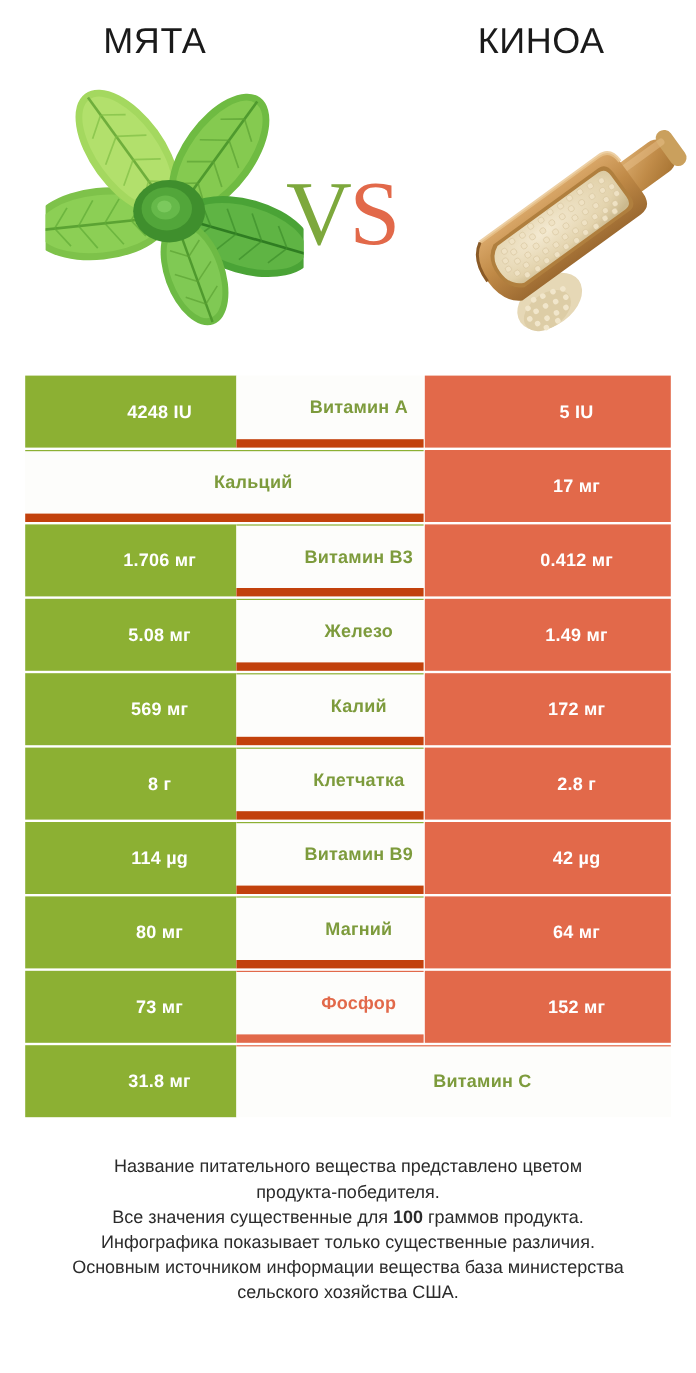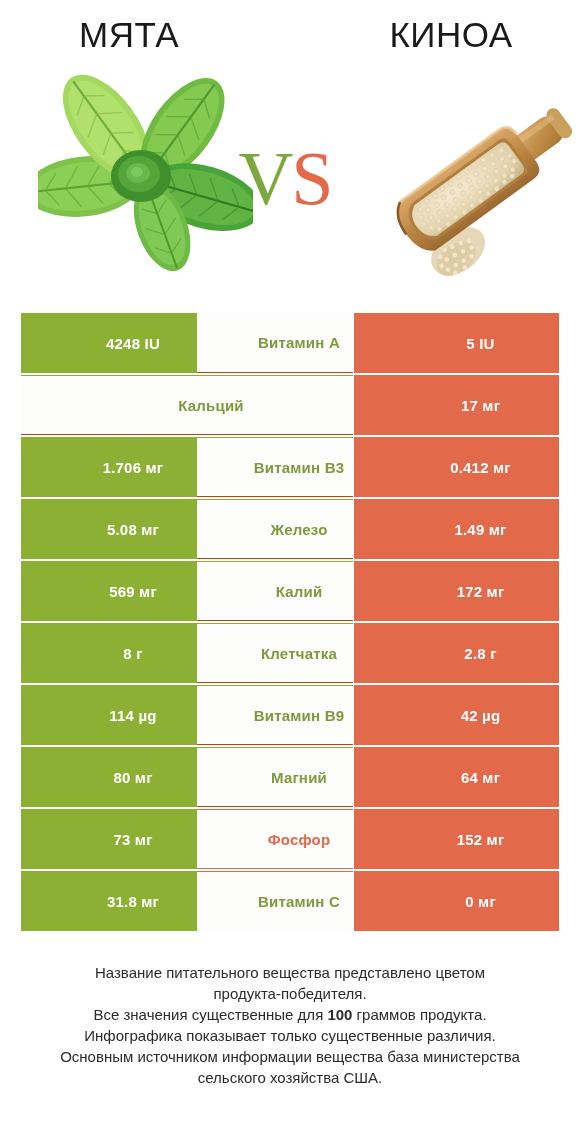--- a/index.html
+++ b/index.html
@@ -23,21 +23,21 @@
   .header {
     position: absolute;
     top: 0; left: 0;
     width: 580px;
     height: 70px;
     display: flex;
   }
   .header-title {
     flex: 1;
     text-align: center;
-    font-size: 35px;
+    font-size: 30px;
     font-weight: 400;
     letter-spacing: 0.5px;
     color: #1a1a1a;
     line-height: 70px;
     white-space: nowrap;
   }
   .header-title.left  { padding-right: 44px; }
   .header-title.right { padding-left: 20px; }
 
   
@@ -107,21 +107,21 @@
     margin-left: 1px;
     background: #e2694a;
     color: #ffffff;
   }
 
   .cell.mid {
     flex: 1;
     background: #fdfdfb;
     color: #7d9b3c;
     border-top: 1px solid #8cb033;
-    border-bottom: 1px solid #c2410c;
+    border-bottom: 7px solid #c2410c;
   }
   .row:first-child .cell.mid { border-top: none; }
   .row:last-child  .cell.mid { border-bottom: none; }
 
   .cell.mid.orange { color: #e2694a; }
   .cell.mid.orange        { border-top-color: #e2694a; }
   .cell.mid.orange-below  { border-bottom-color: #e2694a; }
   .row.after-orange .cell.mid { border-top-color: #e2694a; }
 
   
@@ -373,21 +373,20 @@
 
     <div class="row">
       <div class="cell left">73 мг</div>
       <div class="cell mid orange orange-below">Фосфор</div>
       <div class="cell right">152 мг</div>
     </div>
 
     <div class="row after-orange">
       <div class="cell left">31.8 мг</div>
       <div class="cell mid">Витамин C</div>
-      <div class="cell right">0 мг</div>
     </div>
   </div>
 
   <div class="footer">
     <p>Название питательного вещества представлено цветом</p>
     <p>продукта-победителя.</p>
     <p><span>Все значения существенные для </span><b>100</b><span> граммов продукта.</span></p>
     <p>Инфографика показывает только существенные различия.</p>
     <p>Основным источником информации вещества база министерства</p>
     <p>сельского хозяйства США.</p>

